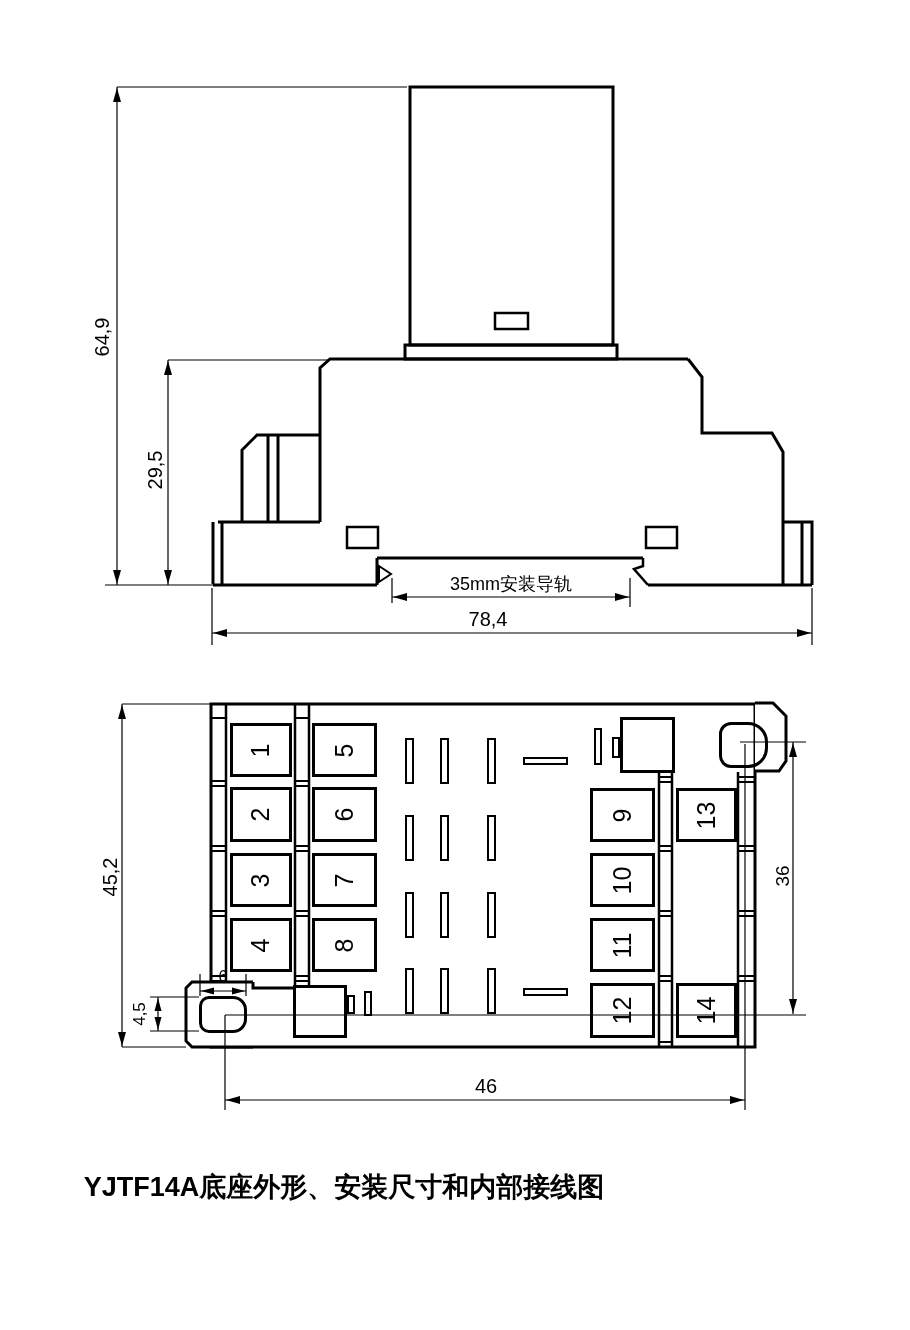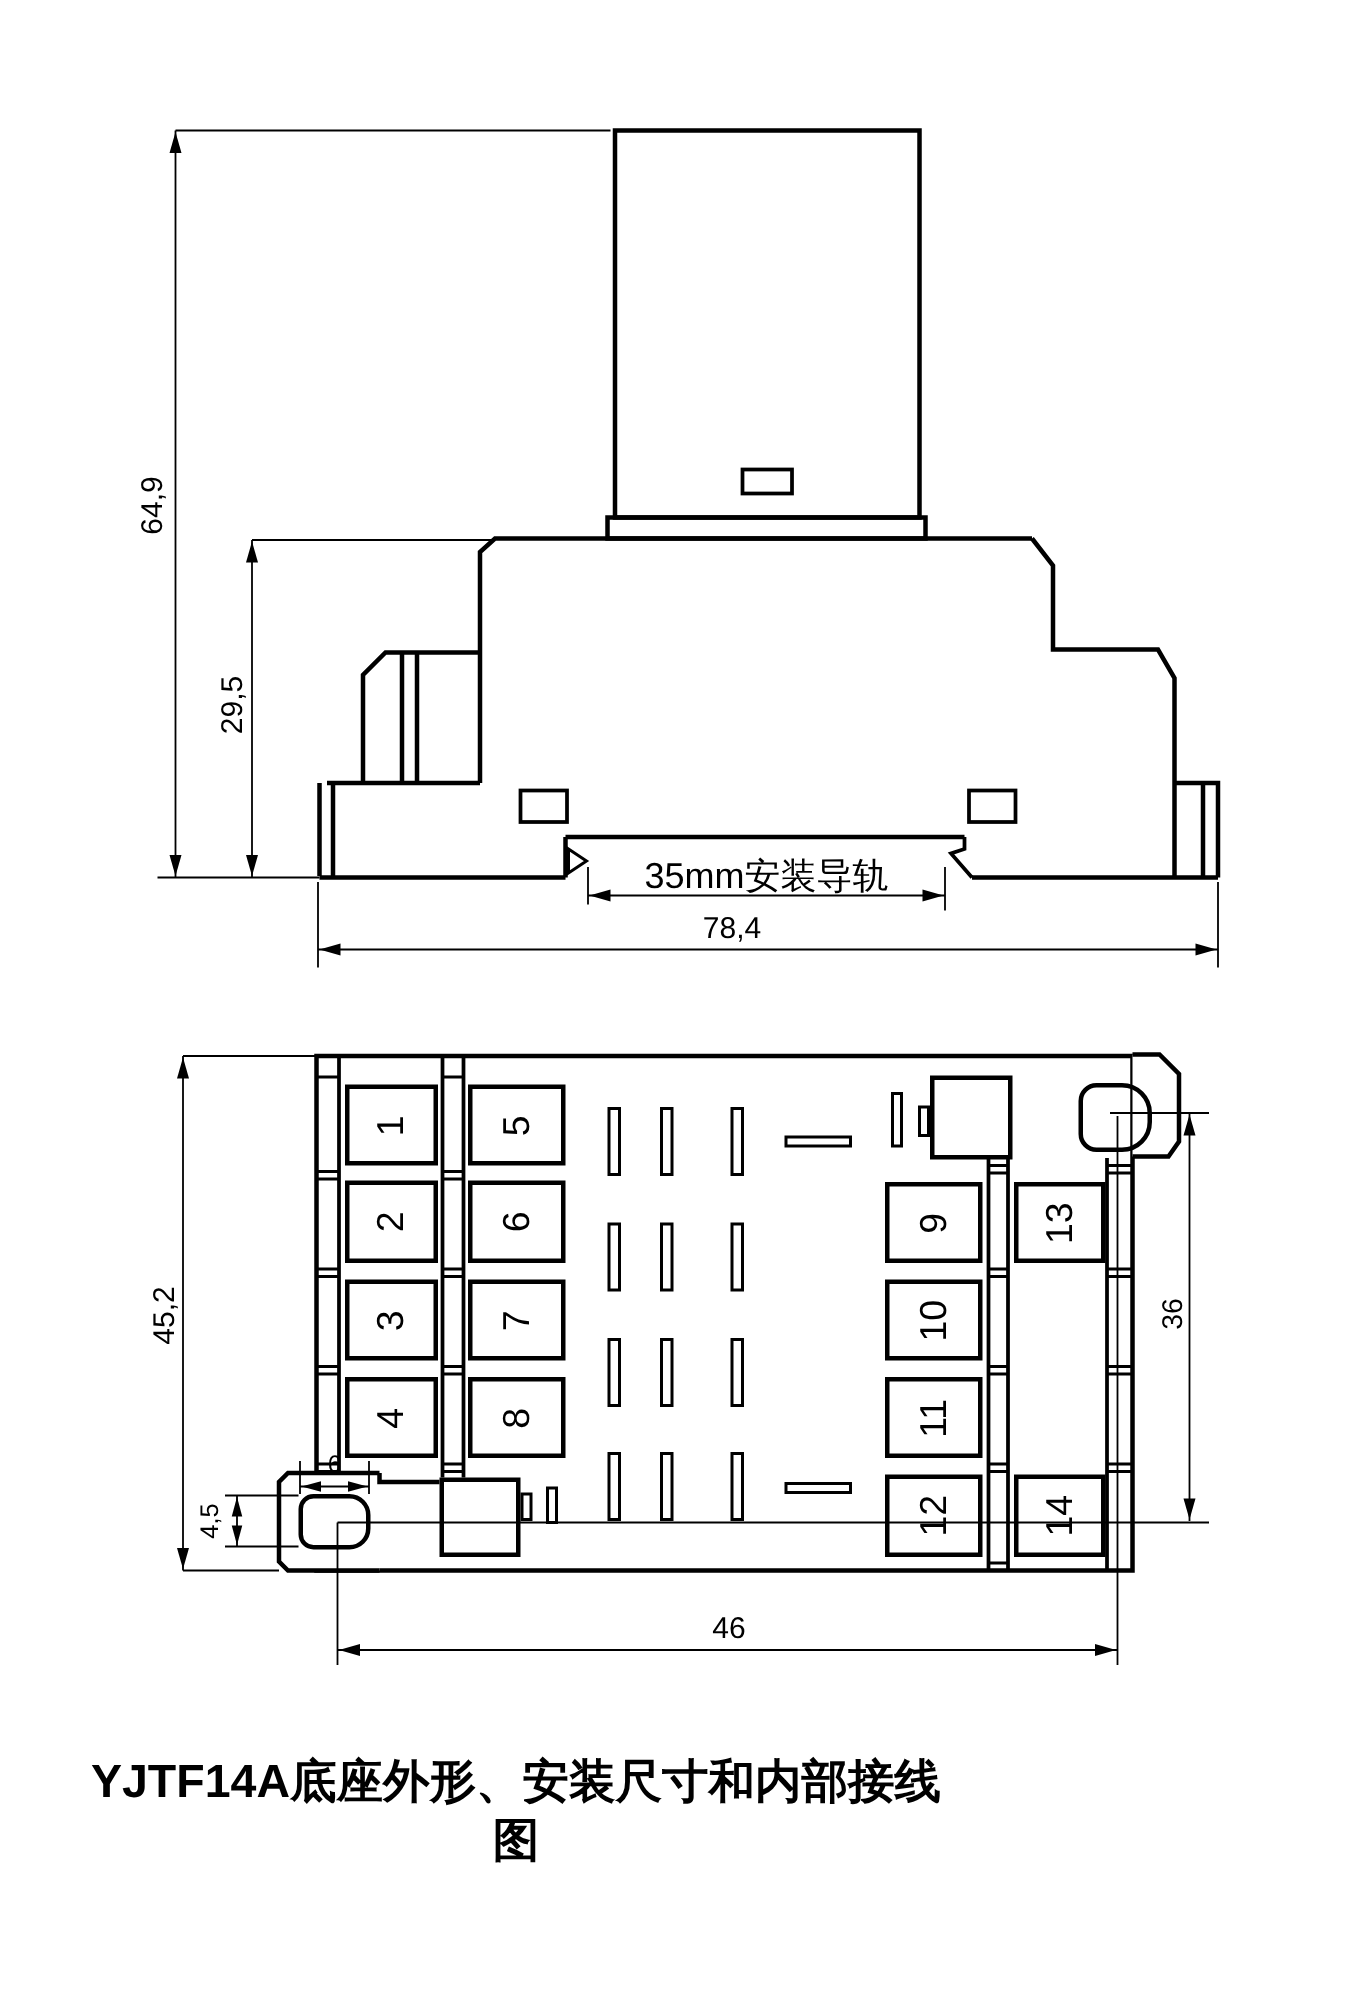--- a/index.html
+++ b/index.html
@@ -19,21 +19,21 @@
     display:flex;align-items:center;justify-content:center;box-sizing:border-box;
   }
   .tnum{font-size:25px;color:#000;transform:rotate(-90deg);line-height:1;}
   .slot-v{position:absolute;border:2px solid #000;width:9px;height:46px;box-sizing:border-box;}
   .slot-h{position:absolute;border:2px solid #000;width:45px;height:8px;box-sizing:border-box;}
   .blockrect{position:absolute;border:3px solid #000;box-sizing:border-box;background:transparent;}
   .smallrect{position:absolute;border:2px solid #000;box-sizing:border-box;background:transparent;}
   .hole{position:absolute;border:3px solid #000;box-sizing:border-box;background:transparent;}
   #caption{
     position:absolute;left:53px;top:1168px;width:582px;text-align:center;
-    font-weight:700;line-height:39px;font-size:31px;color:#000;
+    font-weight:700;line-height:39px;font-size:27px;color:#000;
   }
 </style>
 </head>
 <body>
 
 <div id="canvas">
 
   <svg id="linework" width="910" height="1330" viewBox="0 0 910 1330">
 
     <g fill="none" stroke="#000" stroke-width="3">
@@ -187,21 +187,21 @@
   <div class="tbox" style="left:676px;top:788px;width:61px;height:54px;">
       <span class="tnum">13</span>
     </div>
   <div class="tbox" style="left:676px;top:983px;width:61px;height:55px;">
       <span class="tnum">14</span>
     </div>
 
   <div class="dimlabel rot" style="left:82px;top:317px;width:40px;height:40px;">64,9</div>
   <div class="dimlabel rot" style="left:135px;top:450px;width:40px;height:40px;">29,5</div>
   <div class="dimlabel" style="left:456px;top:607px;width:64px;height:24px;">78,4</div>
-  <div class="dimlabel" style="left:446px;top:572px;width:130px;height:24px;font-size:24px;">35mm安装导轨</div>
+  <div class="dimlabel" style="left:446px;top:572px;width:130px;height:24px;font-size:18px;">35mm安装导轨</div>
 
   <div class="dimlabel rot" style="left:90px;top:857px;width:40px;height:40px;">45,2</div>
   <div class="dimlabel rot" style="left:763px;top:856px;width:40px;height:40px;font-size:19px;">36</div>
   <div class="dimlabel" style="left:464px;top:1074px;width:44px;height:24px;">46</div>
   <div class="dimlabel" style="left:212px;top:967px;width:22px;height:20px;font-size:16px;">6</div>
   <div class="dimlabel rot" style="left:120px;top:994px;width:40px;height:40px;font-size:17px;">4,5</div>
 
   <div id="caption">
     <div>YJTF14A底座外形、安装尺寸和内部接线图</div>
   </div>

